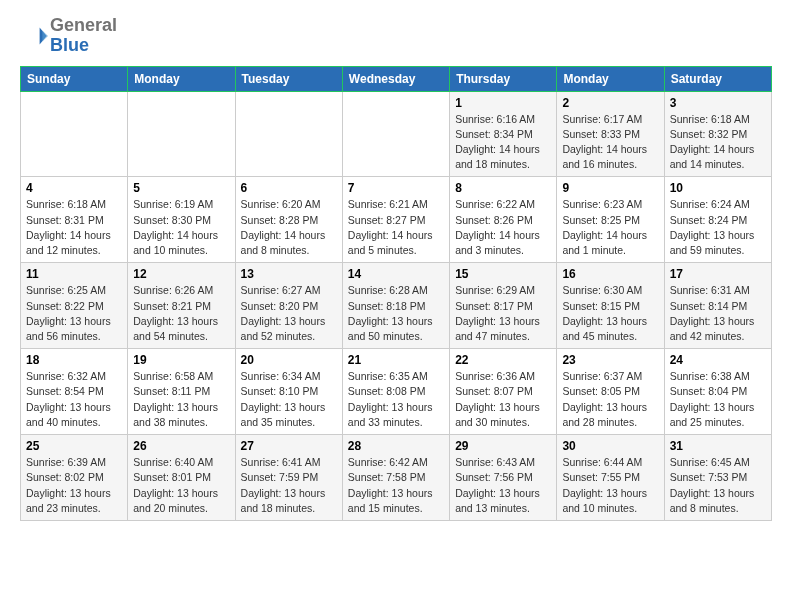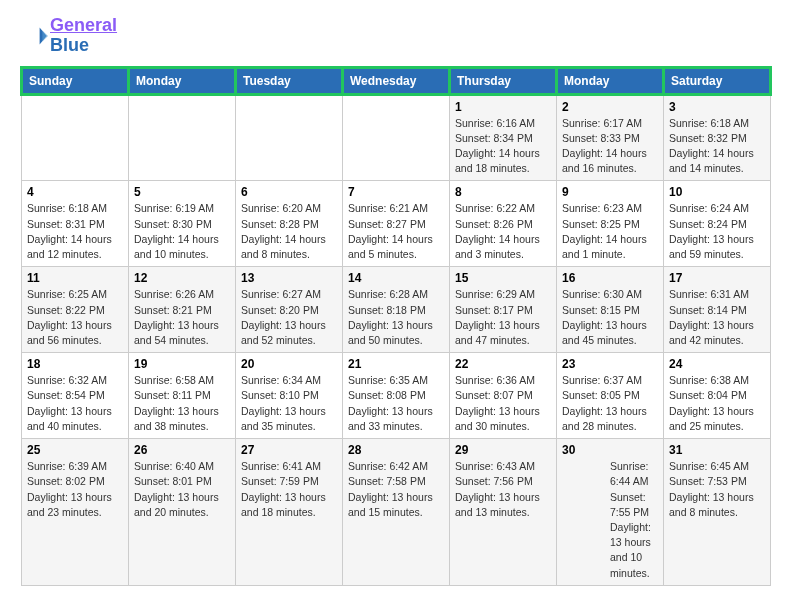--- a/index.html
+++ b/index.html
@@ -19,21 +19,21 @@
     .logo {
       display: flex;
       align-items: center;
       gap: 2px;
     }
     .logo-text {
       font-size: 18px;
       font-weight: bold;
       line-height: 1.1;
     }
-    .logo-general { color: #8b5cf6; text-decoration: underline; }
+    .logo-general { color: #737373; }
     .logo-blue { color: #2a6db5; }
     .logo-icon {
       width: 28px;
       height: 28px;
     }
     .title-area {
       text-align: right;
     }
     .month-year {
       font-size: 36px;
@@ -50,21 +50,21 @@
       border-collapse: collapse;
       font-size: 11px;
     }
     .calendar-table thead th {
       background-color: #2a6db5;
       color: #fff;
       text-align: left;
       padding: 5px 6px;
       font-size: 12px;
       font-weight: bold;
-      border: 3px solid #22c55e;
+      border: 1px solid #22c55e;
     }
     .calendar-table tbody td {
       border: 1px solid #ccc;
       vertical-align: top;
       padding: 4px 5px;
       width: calc(100% / 7);
       min-height: 80px;
       background: #fff;
     }
     .calendar-table tbody tr:nth-child(odd) td {
@@ -328,21 +328,21 @@
         </td>
         <td>
           <span class="day-number">29</span>
           <div class="day-info" style="white-space: pre-line;">Sunrise: 6:43 AM
 Sunset: 7:56 PM
 Daylight: 13 hours
 and 13 minutes.</div>
         </td>
         <td>
           <span class="day-number">30</span>
-          <div class="day-info" style="white-space: pre-line; margin-left: 48px;">Sunrise: 6:44 AM
+          <div class="day-info" style="white-space: pre-line;">Sunrise: 6:44 AM
 Sunset: 7:55 PM
 Daylight: 13 hours
 and 10 minutes.</div>
         </td>
         <td>
           <span class="day-number">31</span>
           <div class="day-info" style="white-space: pre-line;">Sunrise: 6:45 AM
 Sunset: 7:53 PM
 Daylight: 13 hours
 and 8 minutes.</div>

